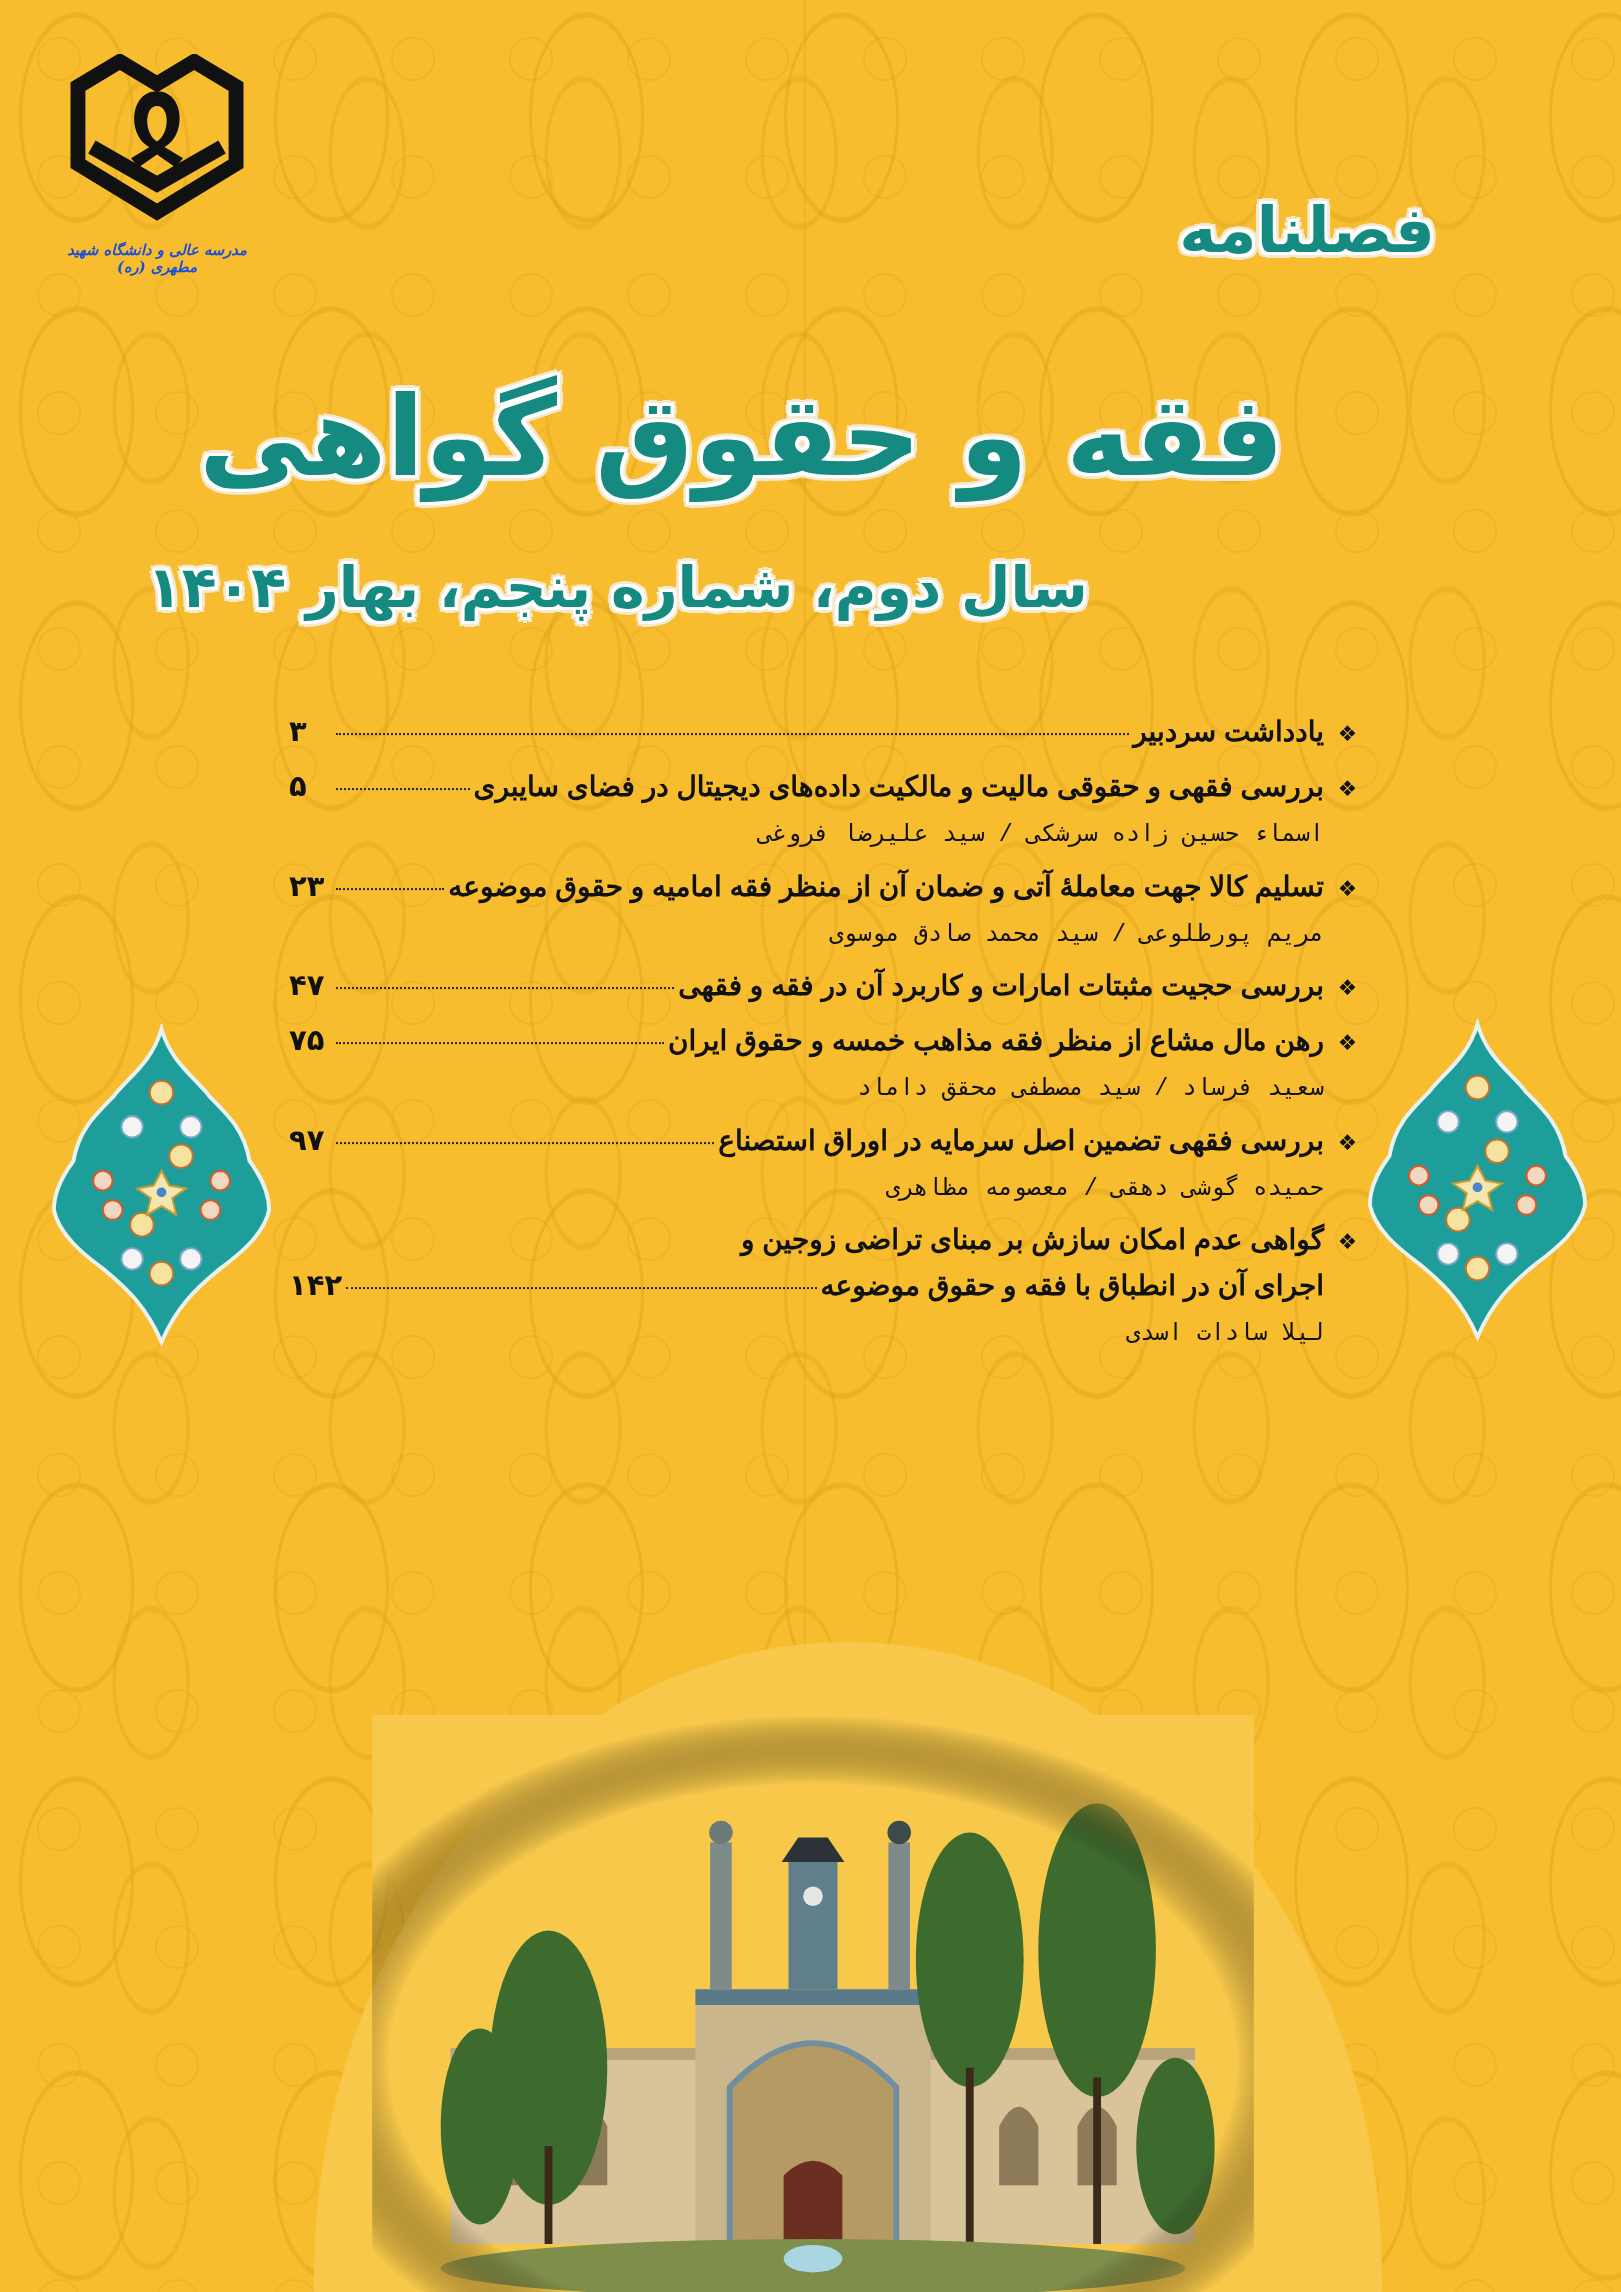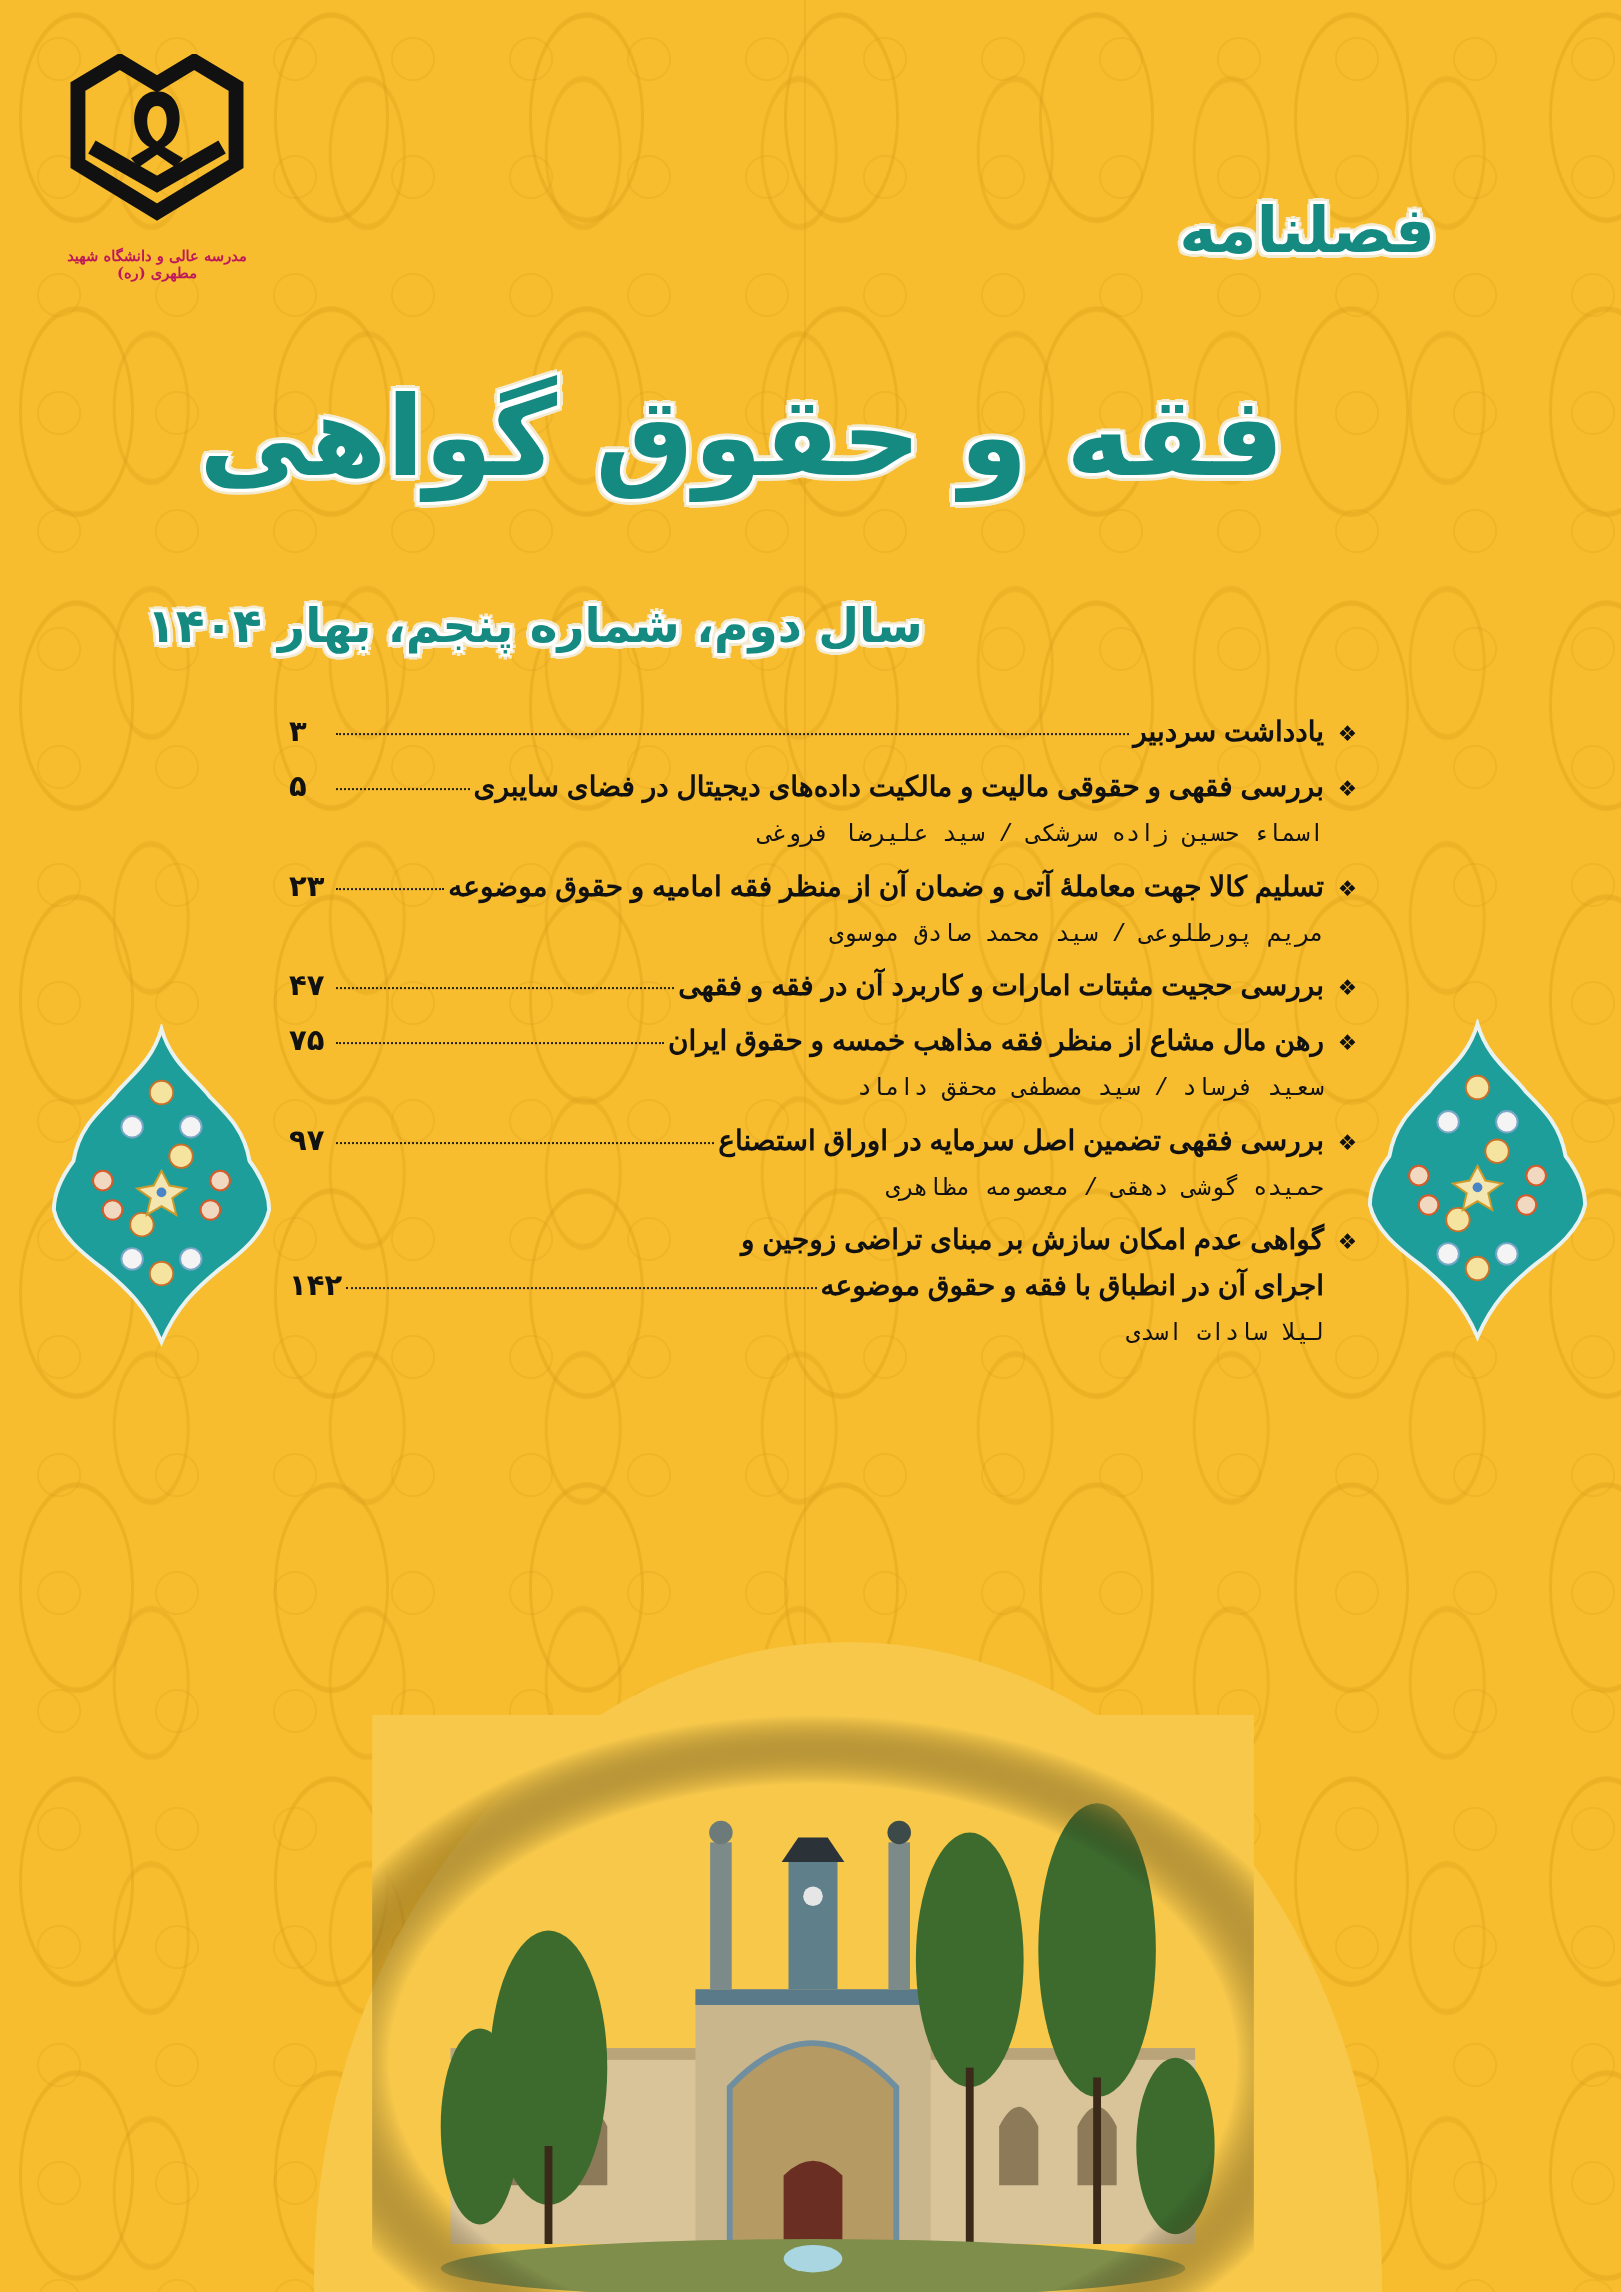--- a/index.html
+++ b/index.html
@@ -20,38 +20,38 @@
   .center-seam {
     position: absolute; left: 804px; top: 0; width: 2px; height: 2293px;
     background: rgba(210,150,30,0.25);
   }
 
   
   .logo { position: absolute; left: 59px; top: 54px; width: 196px; text-align: center; }
   .logo svg { width: 186px; height: 186px; display: block; margin: 0 auto; }
   .logo-caption {
     font-family: "DejaVu Serif", serif; font-size: 14.7px; font-weight: bold;
-    color: #be185d; direction: rtl; margin-top: 7px; 
+    color: #1d4ed8; direction: rtl; margin-top: 1px; font-style: italic;
   }
 
   
   .stroked {
     color: #158a80; font-weight: bold; direction: rtl;
     text-shadow:
       0 0 0 #fff,
       2.9px 0 0 #fff, -2.9px 0 0 #fff, 0 2.9px 0 #fff, 0 -2.9px 0 #fff,
       2.9px 2.9px 0 #fff, -2.9px -2.9px 0 #fff, 2.9px -2.9px 0 #fff, -2.9px 2.9px 0 #fff,
       5.9px 0 0 #f3ead2, -5.9px 0 0 #f3ead2, 0 5.9px 0 #f3ead2, 0 -5.9px 0 #f3ead2,
       4.9px 4.9px 0 #f3ead2, -4.9px -4.9px 0 #f3ead2, 4.9px -4.9px 0 #f3ead2, -4.9px 4.9px 0 #f3ead2;
     font-family: "DejaVu Sans", sans-serif;
     white-space: nowrap;
   }
   .kicker { position: absolute; right: 186px; top: 194px; font-size: 63px; }
   .main-title { position: absolute; left: 353px; top: 377px; width: 931px; text-align: center; font-size: 110px; line-height: 1.1; }
-  .issue-line { position: absolute; left: 147px; top: 554px; font-size: 47px; margin-top: 44px; }
+  .issue-line { position: absolute; left: 147px; top: 554px; font-size: 57px; }
 
   
   .toc {
     position: absolute; left: 289px; top: 714px; width: 1068px;
     direction: rtl; color: #111;
   }
   .toc-item { margin-bottom: 9.8px; }
   .toc-row {
     display: flex; align-items: baseline; height: 45px;
   }

